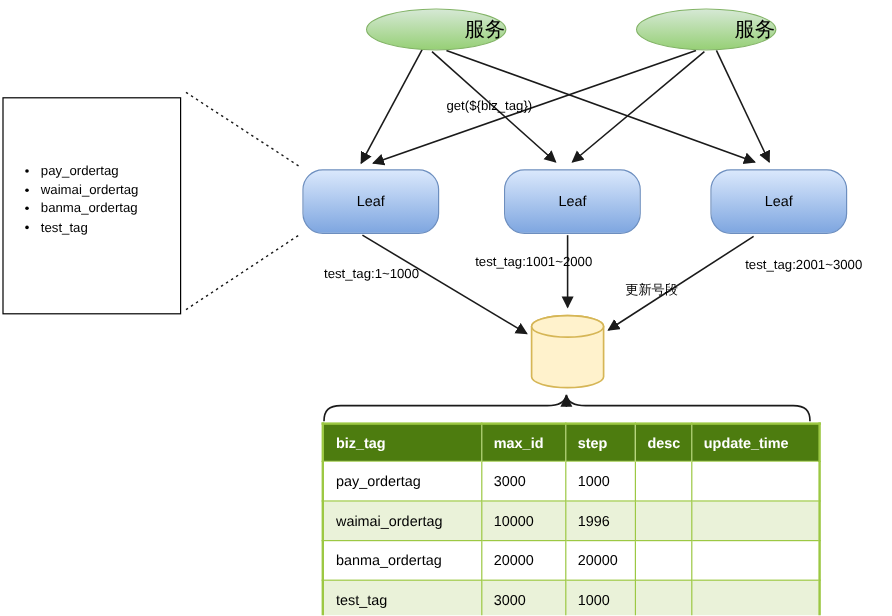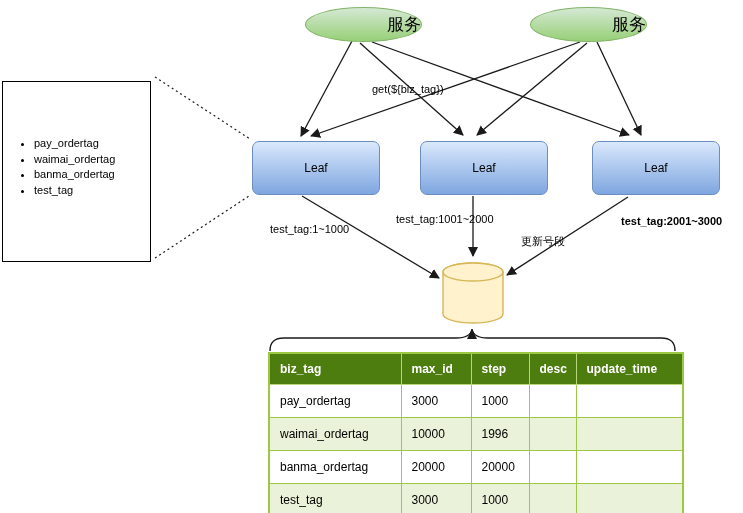--- a/index.html
+++ b/index.html
@@ -10,21 +10,21 @@
   .layer{position:absolute;left:0;top:0;width:743px;height:513px;}
 
   .svc{
     position:absolute;width:117px;height:35px;border-radius:50%;
     border:1px solid #82B366;
     background:linear-gradient(to bottom,#D5E8D4 0%,#97D077 100%);
     display:flex;align-items:center;justify-content:flex-end;
     font-size:17px;box-sizing:border-box;
   }
   .leaf{
-    position:absolute;width:128px;height:54px;border-radius:7px;
+    position:absolute;width:114px;height:54px;border-radius:17px;
     border:1px solid #6C8EBF;
     background:linear-gradient(to bottom,#DAE8FC 0%,#7EA6E0 100%);
     display:flex;align-items:center;justify-content:center;
     font-size:12px;box-sizing:border-box;
   }
   .edge-label{position:absolute;font-size:11px;white-space:nowrap;}
   .db-label{
     position:absolute;left:443px;top:281px;width:60px;text-align:center;
     font-size:12px;line-height:14px;
   }
@@ -112,21 +112,21 @@
   <div class="leaf" style="left:420px;top:141px;">
     <span>Leaf</span>
   </div>
   <div class="leaf" style="left:592px;top:141px;">
     <span>Leaf</span>
   </div>
 
   <div class="edge-label" style="left:372px;top:83px;">get(${biz_tag})</div>
   <div class="edge-label" style="left:270px;top:223px;">test_tag:1~1000</div>
   <div class="edge-label" style="left:396px;top:213px;">test_tag:1001~2000</div>
-  <div class="edge-label" style="left:621px;top:215px;font-weight:bold;">test_tag:2001~3000</div>
+  <div class="edge-label" style="left:621px;top:215px;">test_tag:2001~3000</div>
   <div class="edge-label" style="left:521px;top:234px;">更新号段</div>
 
 
   <table class="biz-table">
     <colgroup>
       <col style="width:132px">
         <col style="width:70px">
         <col style="width:58px">
       <col style="width:47px">
         <col style="width:107px">

